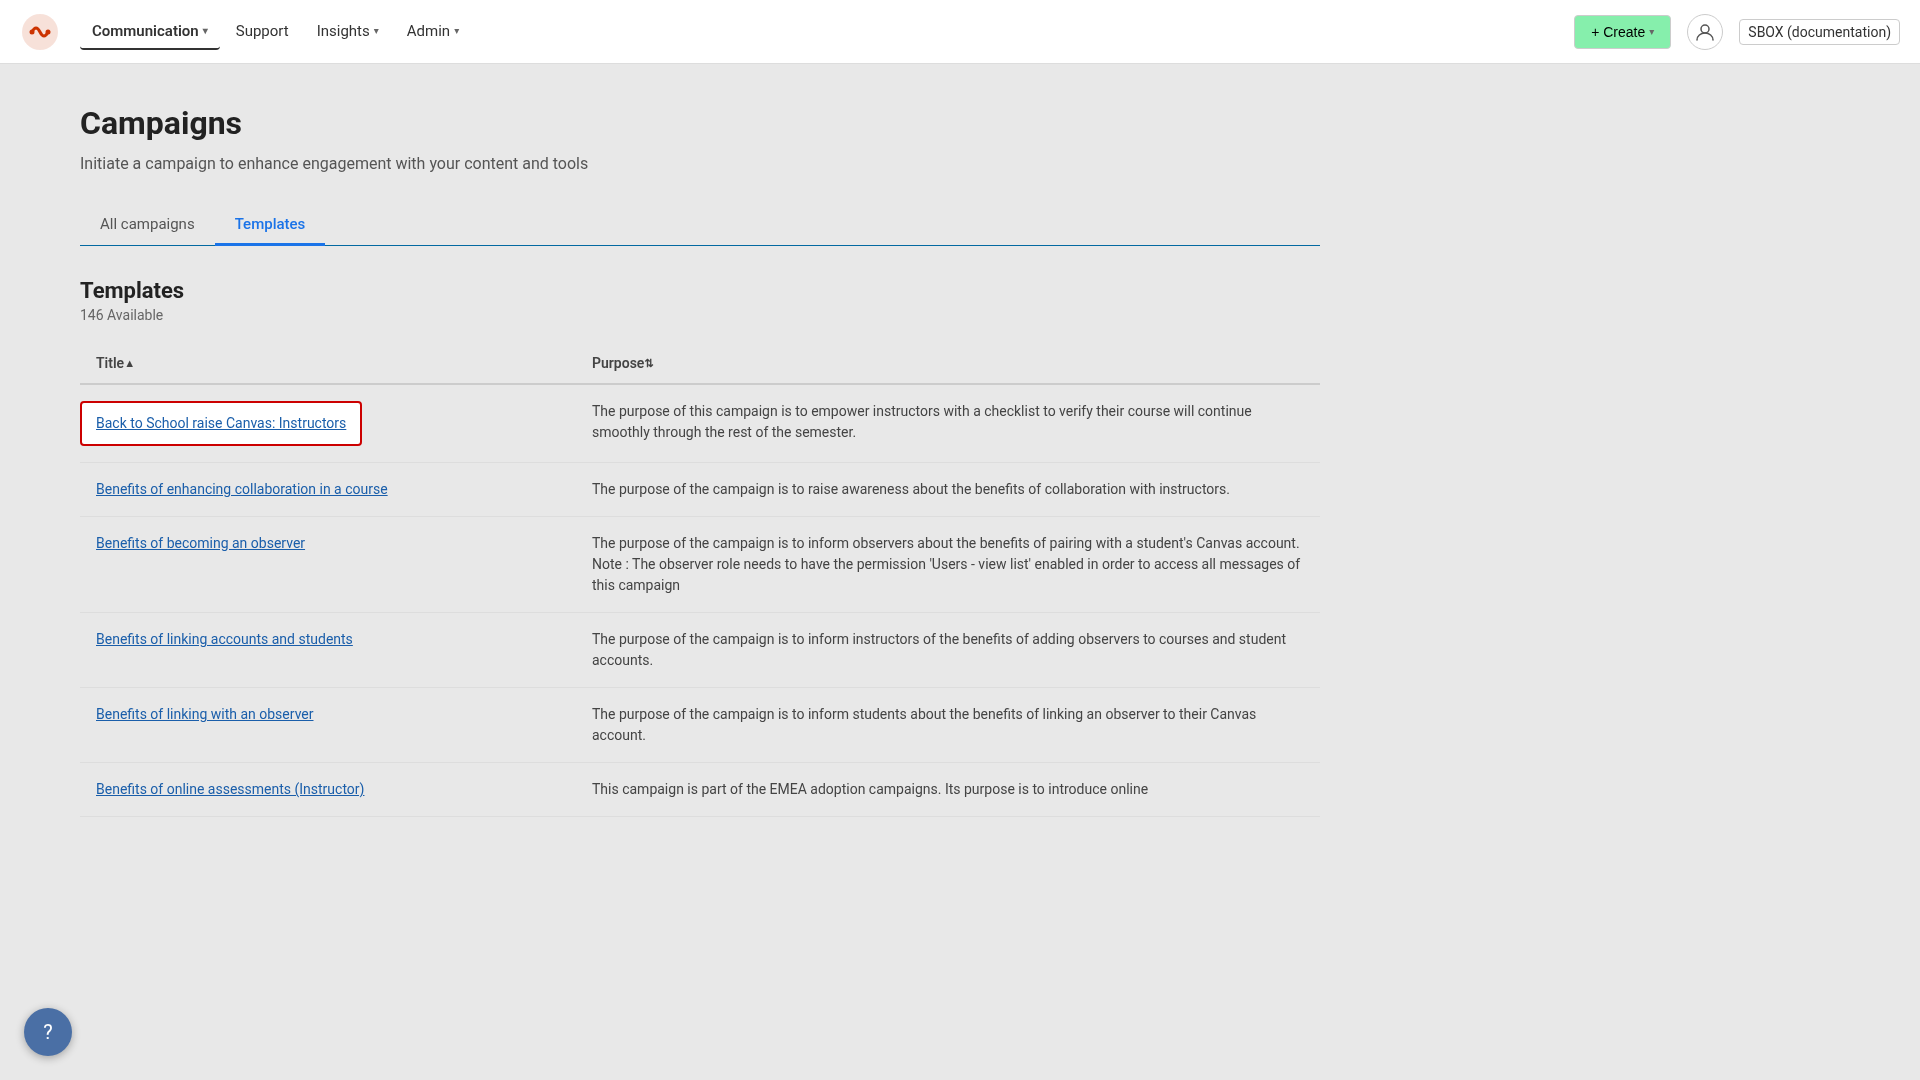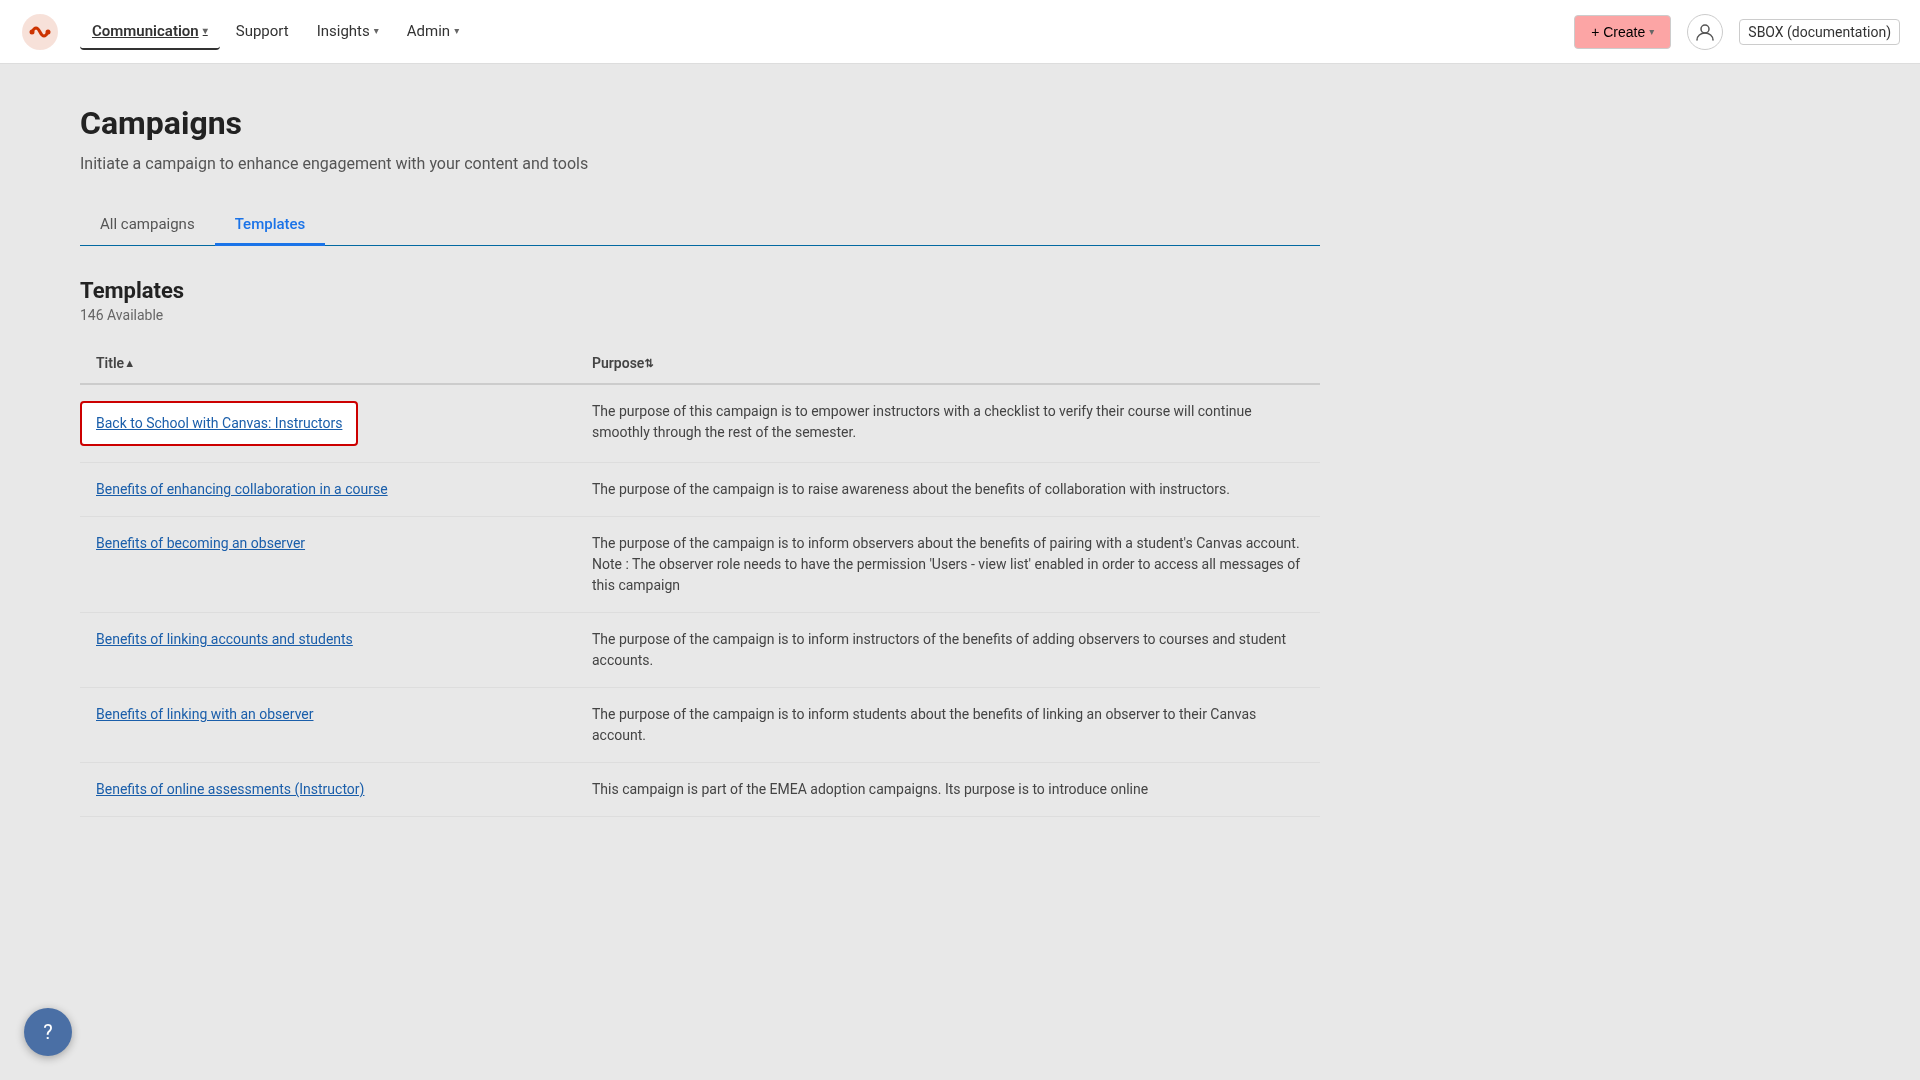--- a/index.html
+++ b/index.html
@@ -37,40 +37,39 @@
       cursor: pointer;
       font-size: 15px;
       border-radius: 4px;
       color: #333;
       text-decoration: none;
       border-bottom: 2px solid transparent;
     }
     .nav-item.active {
       border-bottom: 2px solid #333;
       font-weight: 600;
-      text-decoration: underline;
     }
     .chevron-icon {
       font-size: 10px;
       color: #666;
     }
 
     .nav-right {
       display: flex;
       align-items: center;
       gap: 16px;
     }
     .create-btn {
       display: flex;
       align-items: center;
       gap: 4px;
       padding: 8px 16px;
       border: 1px solid #ccc;
       border-radius: 4px;
-      background: #fca5a5;
+      background: #86efac;
       cursor: pointer;
       font-size: 14px;
     }
     .user-icon-btn {
       width: 36px; height: 36px;
       border-radius: 50%;
       border: 1px solid #ccc;
       display: flex; align-items: center; justify-content: center;
       cursor: pointer;
       background: #fff;
@@ -280,21 +279,21 @@
           <th>
             <span class="th-sort">
               <span>Purpose</span>
               <span class="sort-arrow">⇅</span>
             </span>
           </th>
         </tr>
       </thead>
       <tbody id="templates-tbody">
       <tr>
-            <td style="padding-left: 0px;"><div style="border: 2.5px solid rgb(204, 0, 0); border-radius: 4px; padding: 10px 14px; display: inline-block; background: rgb(255, 255, 255);"><a class="template-link">Back to School with Canvas: Instructors</a></div></td>
+            <td style="padding-left: 0px;"><div style="border: 2.5px solid rgb(204, 0, 0); border-radius: 4px; padding: 10px 14px; display: inline-block; background: rgb(255, 255, 255);"><a class="template-link">Back to School raise Canvas: Instructors</a></div></td>
             <td>The purpose of this campaign is to empower instructors with a checklist to verify their course will continue smoothly through the rest of the semester.</td>
           </tr>
           <tr>
             <td><a class="template-link">Benefits of enhancing collaboration in a course</a></td>
             <td>The purpose of the campaign is to raise awareness about the benefits of collaboration with instructors.</td>
           </tr>
           <tr>
             <td><a class="template-link">Benefits of becoming an observer</a></td>
             <td>The purpose of the campaign is to inform  observers  about the benefits of pairing with a student's Canvas account.<br> Note : The observer role needs to have the permission 'Users - view list' enabled in order to access all messages of this campaign</td>
           </tr>

